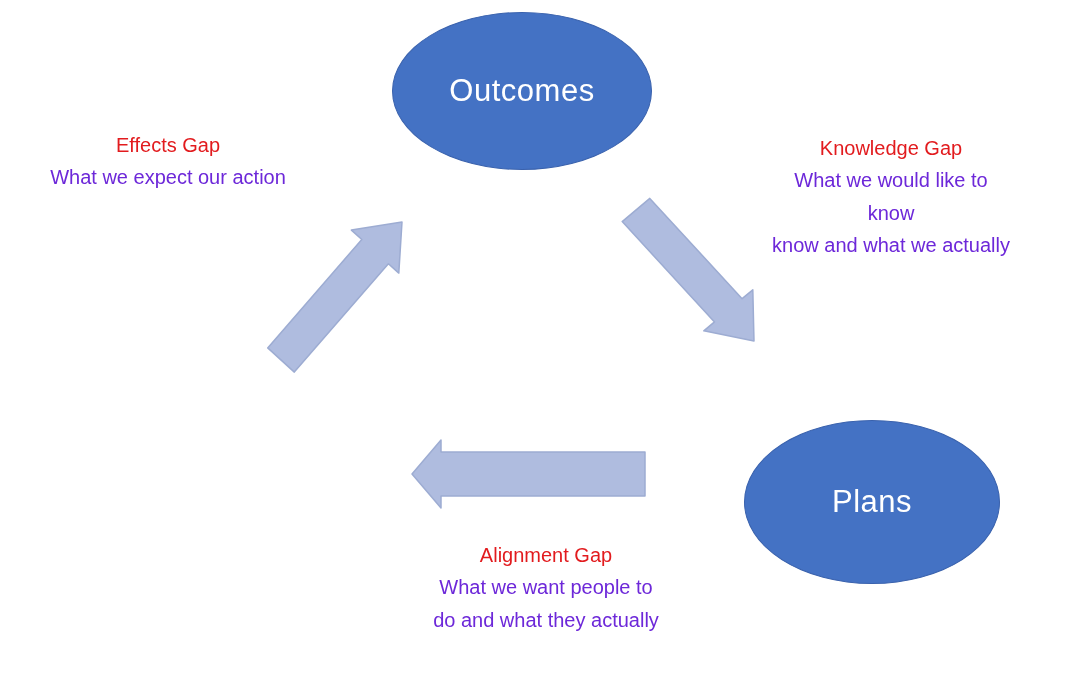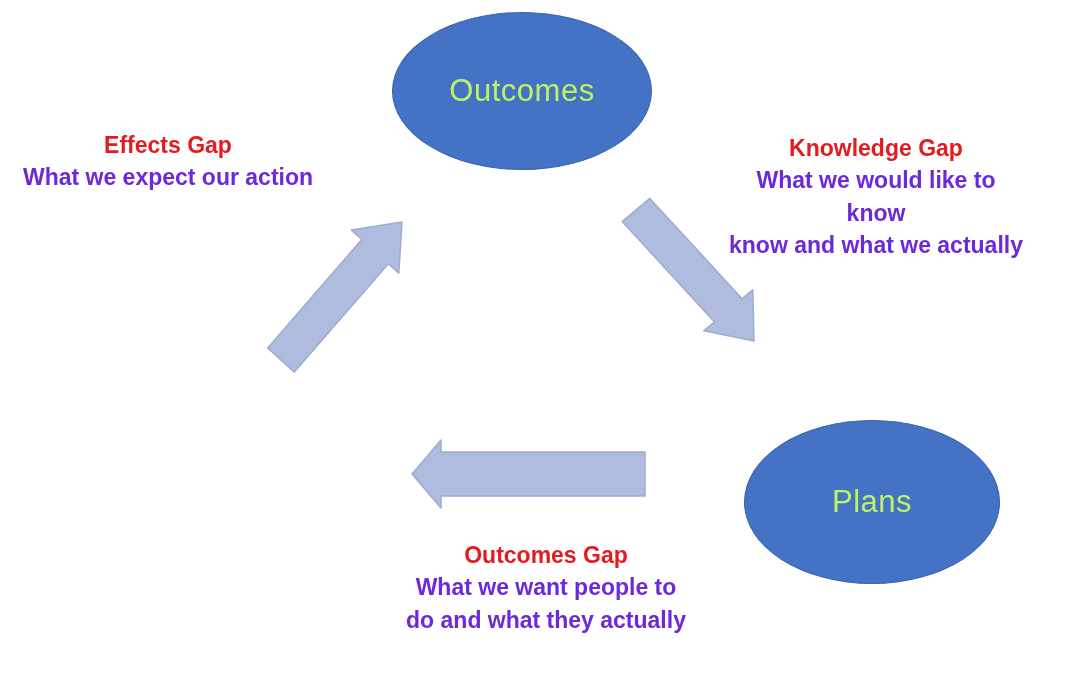--- a/index.html
+++ b/index.html
@@ -26,46 +26,46 @@
     position: absolute;
     border-radius: 50%;
     background: #4472c4;
     border: 1.5px solid #3a62ad;
     box-sizing: border-box;
     display: flex;
     align-items: center;
     justify-content: center;
   }
   .node-label {
-    color: #bef264;
+    color: #ffffff;
     font-size: 31px;
     font-weight: 400;
     letter-spacing: 0.5px;
   }
   .node-outcomes { left: 392px; top: 12px;  width: 260px; height: 158px; }
   .node-actions  { left: 40px;  top: 400px; width: 270px; height: 165px; }
   .node-plans    { left: 744px; top: 420px; width: 256px; height: 164px; }
   .gap {
     position: absolute;
     text-align: center;
-    font-size: 23px;
-    font-weight: 700;
+    font-size: 20px;
+    font-weight: 400;
   }
   .gap-title {
     color: #e21b1e;
     line-height: 32px;
     white-space: nowrap;
   }
   .gap-line {
     color: #6d28d9;
     line-height: 32.5px;
     white-space: nowrap;
   }
   .gap-effects   { left: 8px;   top: 129px; width: 320px; }
-  .gap-knowledge { left: 713px; top: 132px; width: 326px; }
+  .gap-knowledge { left: 728px; top: 132px; width: 326px; }
   .gap-alignment { left: 400px; top: 539px; width: 292px; }
 </style>
 </head>
 <body>
 
 <div class="canvas">
 
   <svg class="arrows-layer" viewBox="0 0 1076 685" xmlns="http://www.w3.org/2000/svg">
     <polygon points="267.7,347.9 361.8,239.5 351.4,230.1 402,222 398.8,273.1 388.4,263.7 294.3,372.1"></polygon>
     <polygon points="649.8,198.4 742.1,298.7 752.8,289.8 754,341 703.8,330.8 714.5,321.9 622.2,221.6"></polygon>
@@ -87,18 +87,18 @@
   </div>
 
   <div class="gap gap-knowledge">
     <div class="gap-title">Knowledge Gap</div>
     <div class="gap-line">What we would like to</div>
     <div class="gap-line">know</div>
     <div class="gap-line">know and what we actually</div>
   </div>
 
   <div class="gap gap-alignment">
-    <div class="gap-title">Outcomes Gap</div>
+    <div class="gap-title">Alignment Gap</div>
     <div class="gap-line">What we want people to</div>
     <div class="gap-line">do and what they actually</div>
   </div>
 
 </div>
 
 </body></html>

